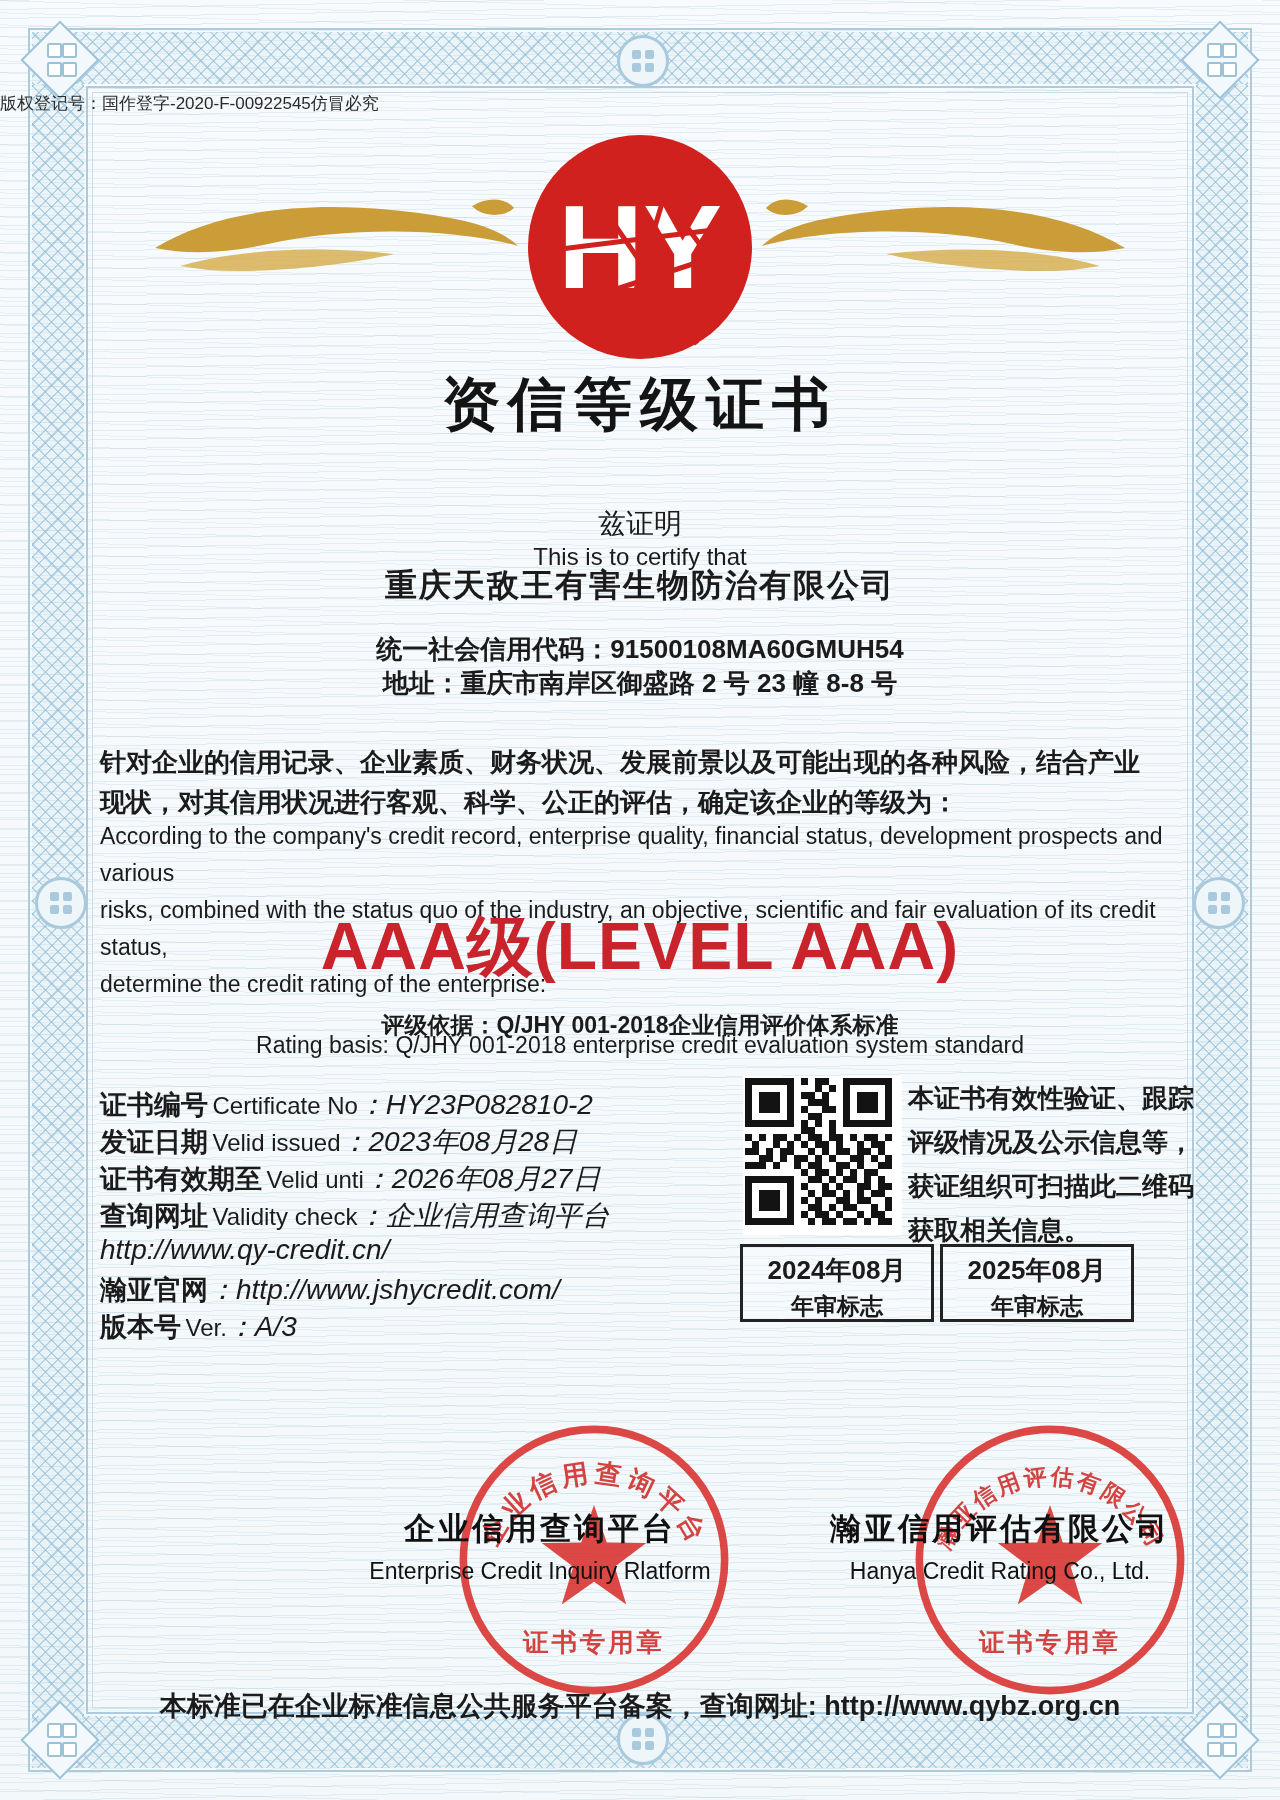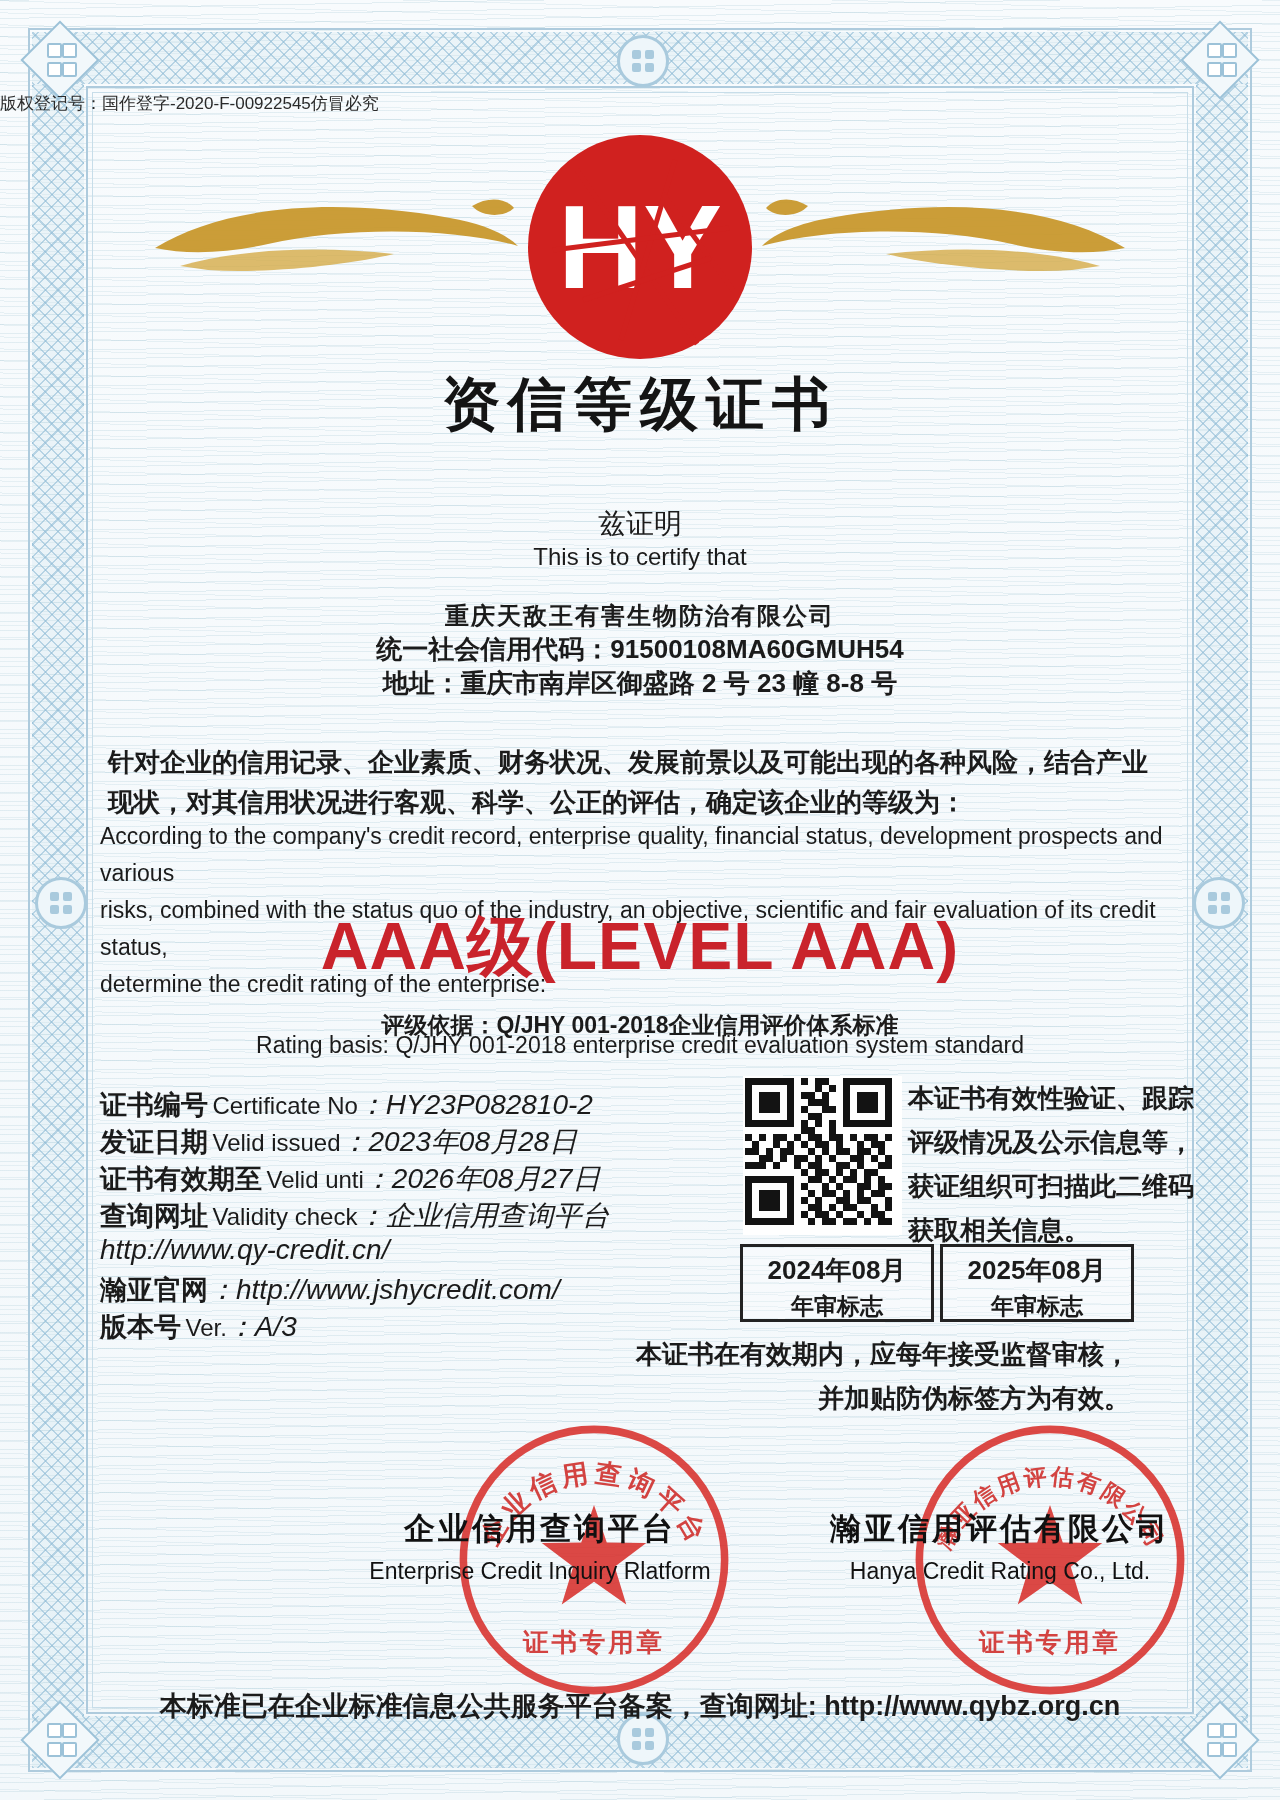--- a/index.html
+++ b/index.html
@@ -38,25 +38,25 @@
   
   .copyright{top:92px;left:0;right:265px;text-align:left;font-size:17px;color:#2a2a2a;}
   .logo-wrap{left:525px;top:132px;width:230px;height:230px;}
   .flourish{top:190px;width:370px;height:100px;opacity:.95;}
   .flourish-left{left:150px;}
   .flourish-right{left:760px;transform:scaleX(-1);}
   .title-cn{top:366px;font-size:58px;font-weight:600;letter-spacing:8px;color:#141414;}
   .title-en{top:450px;font-size:26px;color:#1c1c1c;}
   .certify-cn{top:505px;font-size:28px;}
   .certify-en{top:543px;font-size:24px;}
-  .company{top:600px;font-size:24px;font-weight:800;letter-spacing:2px;}
+  .company{top:564px;font-size:32px;font-weight:800;letter-spacing:2px;}
   .codeline{top:632px;font-size:26px;font-weight:600;}
   .addrline{top:666px;font-size:26px;font-weight:600;}
   
-  .stmt-cn{left:108px;top:742px;width:1085px;font-size:26px;line-height:40px;font-weight:600;text-align:justify;}
+  .stmt-cn{left:100px;top:742px;width:1085px;font-size:26px;line-height:40px;font-weight:600;text-align:justify;}
   .stmt-en{left:100px;top:818px;width:1085px;font-size:23px;line-height:37px;}
   .level{top:902px;font-size:66px;font-weight:800;color:#c9232b;letter-spacing:1px;}
   .basis-cn{top:1010px;font-size:23px;font-weight:700;}
   .basis-en{top:1032px;font-size:23px;}
   
   .details{left:100px;top:1086px;width:560px;}
   .details .row{height:37px;white-space:nowrap;}
   .lab-cn{font-size:27px;font-weight:700;}
   .lab-en{font-size:24px;font-weight:400;}
   .val{font-size:28px;font-style:italic;}
@@ -271,24 +271,20 @@
   </div>
 
   <div class="abs review-box rb1">
     <div class="l1">2024年08月</div>
     <div class="l2">年审标志</div>
   </div>
   <div class="abs review-box rb2">
     <div class="l1">2025年08月</div>
     <div class="l2">年审标志</div>
   </div>
-  <div class="abs note">
-    <div>本证书在有效期内，应每年接受监督审核，</div>
-    <div>并加贴防伪标签方为有效。</div>
-  </div>
 
   <svg class="abs seal seal-left" viewBox="0 0 300 300">
     <defs>
         <path id="arcL" d="M 38 180 A 112 112 0 0 1 262 180"></path>
       </defs>
     <circle class="seal-ring" cx="150" cy="150" r="138"></circle>
     <polygon class="seal-star" points="150,92 163.5,131.4 205.2,132.1 171.9,157.1 184.1,196.9 150,173 115.9,196.9 128.1,157.1 94.8,132.1 136.5,131.4"></polygon>
     <text class="seal-arc"><textPath href="#arcL" startOffset="50%" text-anchor="middle">企业信用查询平台</textPath></text>
     <text class="seal-bottom" x="150" y="246" text-anchor="middle">证书专用章</text>
   </svg>

